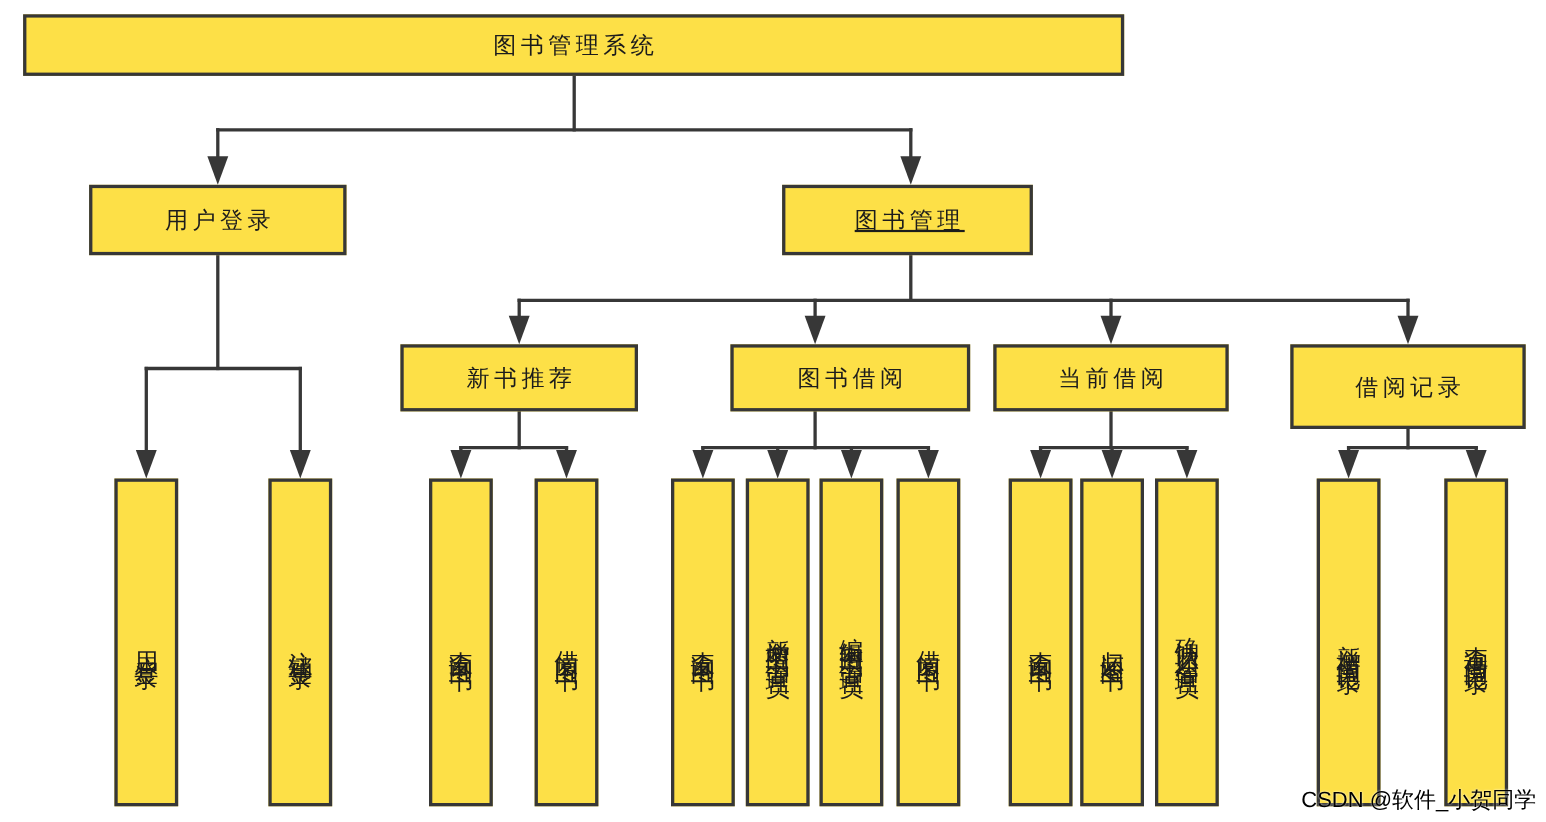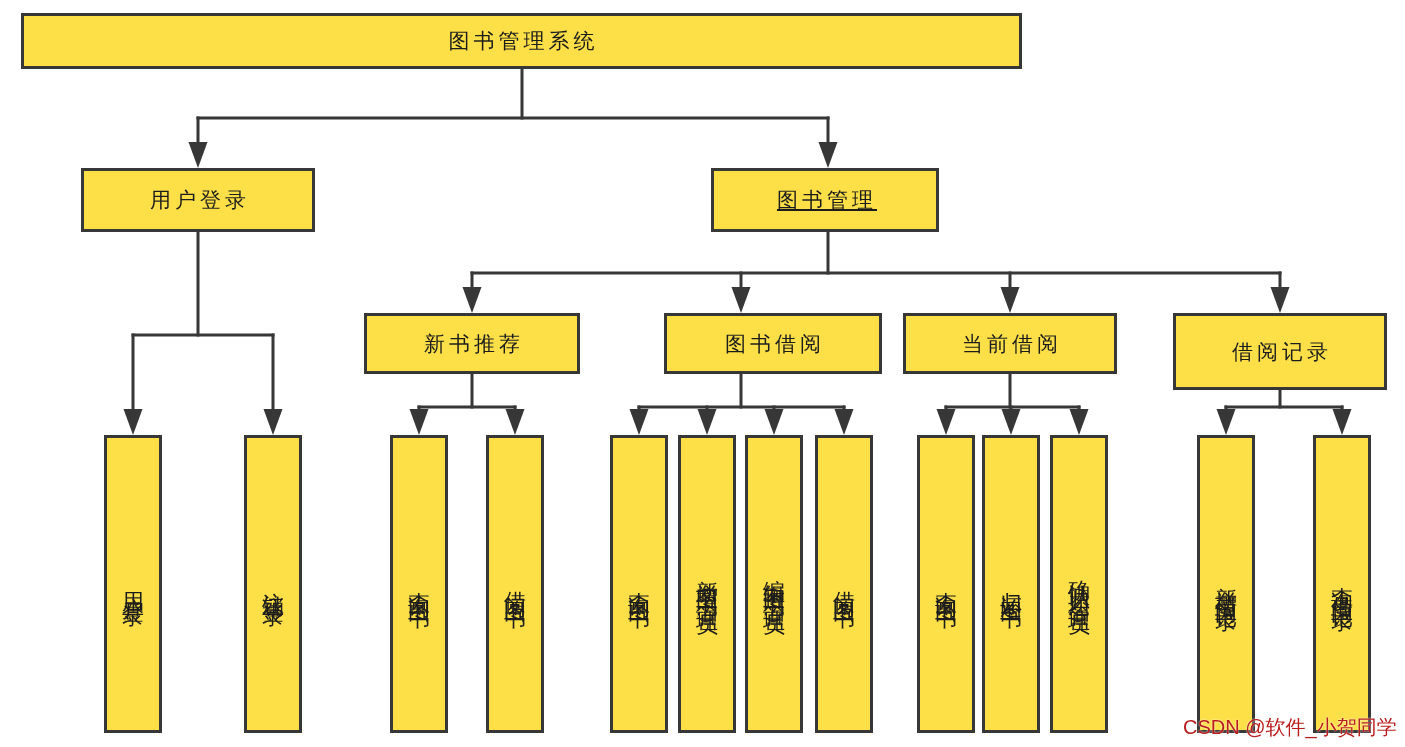--- a/index.html
+++ b/index.html
@@ -45,21 +45,21 @@
     letter-spacing: 5px;
     line-height: 1;
     white-space: nowrap;
   }
   .watermark {
     position: absolute;
     left: 1183px;
     top: 714px;
     z-index: 2;
     font-size: 20px;
-    color: #b91c1c;
+    color: #000000;
     white-space: nowrap;
     text-shadow: 0 0 2px #ffffff;
   }
 </style>
 </head>
 <body>
 
 <div class="canvas">
 
   <svg id="connectors" viewBox="0 0 1405 747" xmlns="http://www.w3.org/2000/svg">

